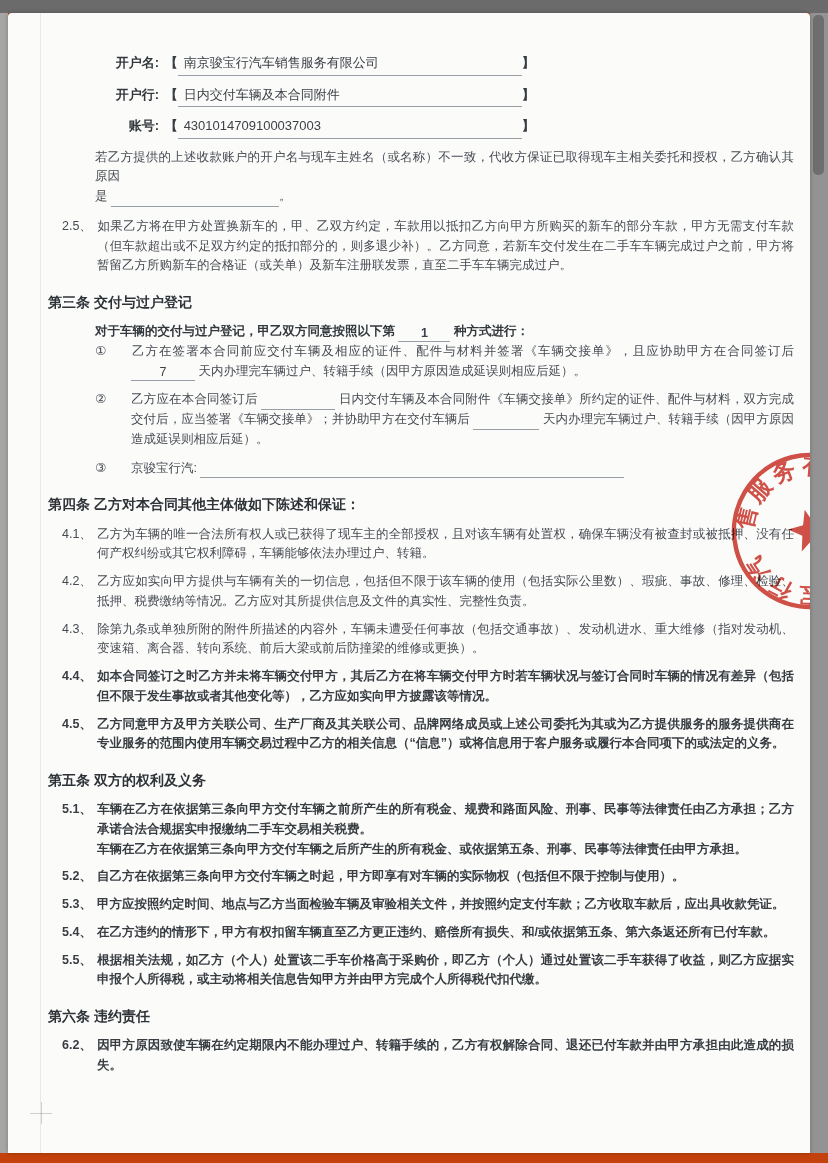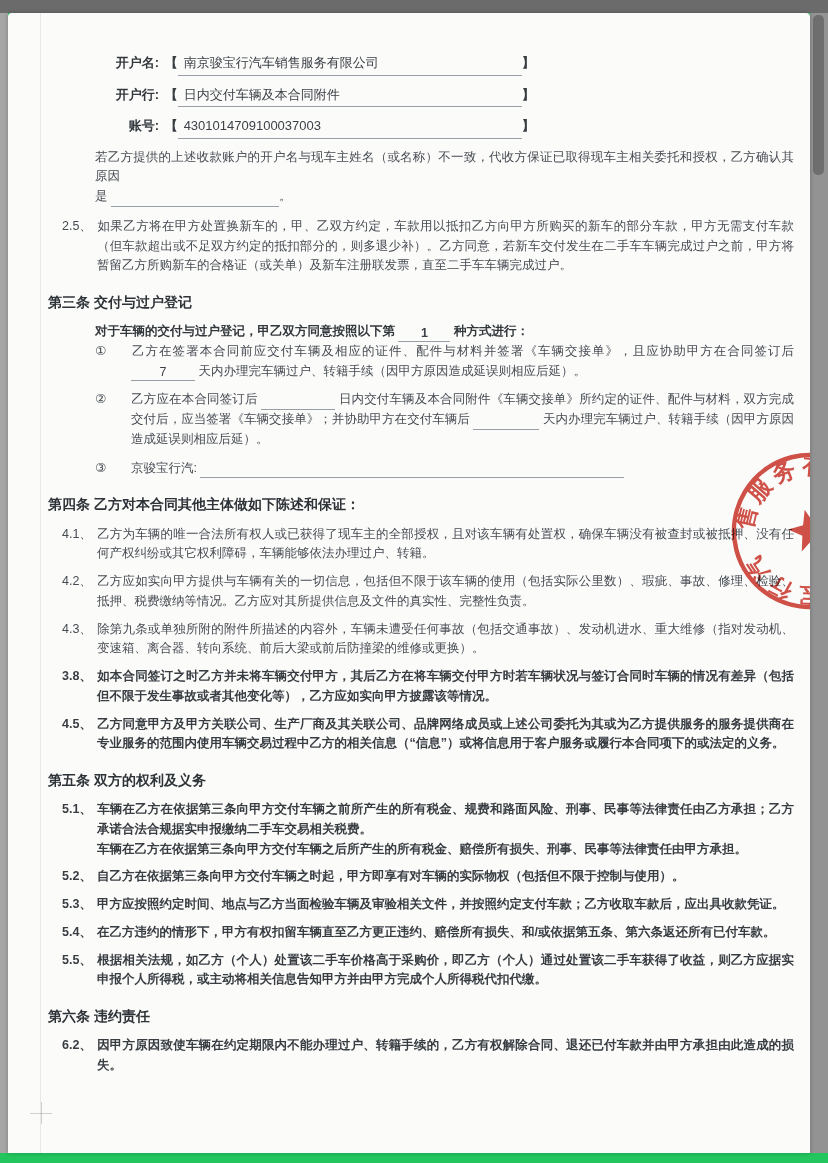--- a/index.html
+++ b/index.html
@@ -1,16 +1,16 @@
 <!DOCTYPE html>
 <html><head>
 <meta charset="utf-8">
 <style>
   html,body{margin:0;padding:0;background:#8e8e8e;}
-  .viewer{position:relative;width:828px;height:1163px;background:#22c55e;overflow:hidden;
+  .viewer{position:relative;width:828px;height:1163px;background:#c2410c;overflow:hidden;
           font-family:"Liberation Sans","DejaVu Sans",sans-serif;}
   .top-band{position:absolute;left:0;top:0;width:828px;height:13px;background:#6b6b6b;}
   .left-strip{position:absolute;left:0;top:13px;width:8px;height:1140px;background:#a6a6a6;}
   .scroll-track{position:absolute;left:810px;top:13px;width:18px;height:1140px;background:#939393;}
   .scroll-thumb{position:absolute;left:813px;top:15px;width:11px;height:160px;background:#6e6e6e;border-radius:5px;}
   .page{position:absolute;left:8px;top:13px;width:802px;height:1140px;background:#fbfbfa;
         border-radius:4px 4px 0 0;overflow:hidden;box-shadow:0 0 4px rgba(0,0,0,.25);}
   .crease{position:absolute;left:32px;top:0;width:1px;height:1140px;background:rgba(110,110,110,.12);}
   .cropmark-h{position:absolute;left:22px;top:1100px;width:22px;height:1px;background:rgba(110,110,110,.30);}
   .cropmark-v{position:absolute;left:33px;top:1089px;width:1px;height:22px;background:rgba(110,110,110,.30);}
@@ -111,30 +111,30 @@
       <div class="clause tier-mid">
         <span class="num">4.1、</span><span>乙方为车辆的唯一合法所有权人或已获得了现车主的全部授权，且对该车辆有处置权，确保车辆没有被查封或被抵押、没有任何产权纠纷或其它权利障碍，车辆能够依法办理过户、转籍。</span>
       </div>
       <div class="clause tier-mid">
         <span class="num">4.2、</span><span>乙方应如实向甲方提供与车辆有关的一切信息，包括但不限于该车辆的使用（包括实际公里数）、瑕疵、事故、修理、检验、抵押、税费缴纳等情况。乙方应对其所提供信息及文件的真实性、完整性负责。</span>
       </div>
       <div class="clause tier-mid">
         <span class="num">4.3、</span><span>除第九条或单独所附的附件所描述的内容外，车辆未遭受任何事故（包括交通事故）、发动机进水、重大维修（指对发动机、变速箱、离合器、转向系统、前后大梁或前后防撞梁的维修或更换）。</span>
       </div>
       <div class="clause tier-bold">
-        <span class="num">3.8、</span><span>如本合同签订之时乙方并未将车辆交付甲方，其后乙方在将车辆交付甲方时若车辆状况与签订合同时车辆的情况有差异（包括但不限于发生事故或者其他变化等），乙方应如实向甲方披露该等情况。</span>
+        <span class="num">4.4、</span><span>如本合同签订之时乙方并未将车辆交付甲方，其后乙方在将车辆交付甲方时若车辆状况与签订合同时车辆的情况有差异（包括但不限于发生事故或者其他变化等），乙方应如实向甲方披露该等情况。</span>
       </div>
       <div class="clause tier-bold">
         <span class="num">4.5、</span><span>乙方同意甲方及甲方关联公司、生产厂商及其关联公司、品牌网络成员或上述公司委托为其或为乙方提供服务的服务提供商在专业服务的范围内使用车辆交易过程中乙方的相关信息（“信息”）或将信息用于客户服务或履行本合同项下的或法定的义务。</span>
       </div>
 
       <div class="section-title">第五条 双方的权利及义务</div>
       <div class="clause tier-bold">
         <span class="num">5.1、</span><span>车辆在乙方在依据第三条向甲方交付车辆之前所产生的所有税金、规费和路面风险、刑事、民事等法律责任由乙方承担；乙方承诺合法合规据实申报缴纳二手车交易相关税费。</span>
-        <div>车辆在乙方在依据第三条向甲方交付车辆之后所产生的所有税金、赔偿所有损失、刑事、民事等法律责任由甲方承担。</div>
+        <div>车辆在乙方在依据第三条向甲方交付车辆之后所产生的所有税金、或依据第五条、刑事、民事等法律责任由甲方承担。</div>
       </div>
       <div class="clause tier-bold">
         <span class="num">5.2、</span><span>自乙方在依据第三条向甲方交付车辆之时起，甲方即享有对车辆的实际物权（包括但不限于控制与使用）。</span>
       </div>
       <div class="clause tier-bold">
         <span class="num">5.3、</span><span>甲方应按照约定时间、地点与乙方当面检验车辆及审验相关文件，并按照约定支付车款；乙方收取车款后，应出具收款凭证。</span>
       </div>
       <div class="clause tier-bold">
         <span class="num">5.4、</span><span>在乙方违约的情形下，甲方有权扣留车辆直至乙方更正违约、赔偿所有损失、和/或依据第五条、第六条返还所有已付车款。</span>
       </div>

